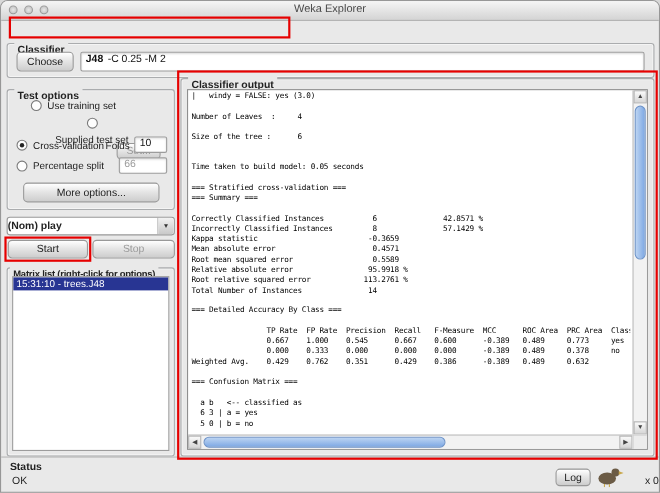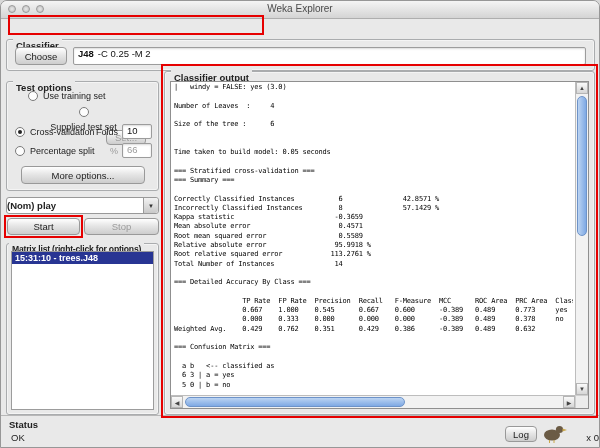--- a/index.html
+++ b/index.html
@@ -113,37 +113,37 @@
       <span class="rlabel">Cross-validation</span>
     </div>
     <span class="rlabel" style="position:absolute; right:40px; top:45px;">Folds</span>
     <div class="field" style="right:6px; top:42px; width:30px; height:15px;">10</div>
 
     <div class="radiorow" style="top:63px;">
       <span class="radio"></span>
       <span class="rlabel">Percentage split</span>
     </div>
     <span class="rlabel gray" style="position:absolute; right:40px; top:64px;">%</span>
-    <div class="field gray" style="right:6px; top:61px; width:30px; height:15px;">66</div>
+    <div class="field gray" style="right:6px; top:61px; width:44px; height:15px;">66</div>
 
     <div class="btn" style="left:14px; top:84px; width:124px; height:18px;">More options...</div>
   </div>
 
   <div class="combo" style="left:5px; top:196px; width:153px; height:17px;">
     <span>(Nom) play</span>
     <span class="cap">▼</span>
   </div>
 
   <div class="btn" style="left:6px; top:217px; width:73px; height:17px;">Start</div>
   <div class="btn disabled" style="left:83px; top:217px; width:75px; height:17px;">Stop</div>
 
   <div class="group" style="left:5px; top:242px; width:153px; height:172px;">
     <span class="legend" style="font-size:8.6px; letter-spacing:-0.2px; left:2px;">Matrix list (right-click for options)</span>
     <div class="listbox">
-      <div class="listitem" style="background:#283593;font-weight:bold;">15:31:10 - trees.J48</div>
+      <div class="listitem" style="background:#283593;">15:31:10 - trees.J48</div>
     </div>
   </div>
 
   <div class="group" style="left:163px; top:70px; width:431px; height:344px;">
     <span class="legend">Classifier output</span>
     <div class="outwrap">
       <pre class="outtext">|   windy = FALSE: yes (3.0)
 
 Number of Leaves  :     4
 

